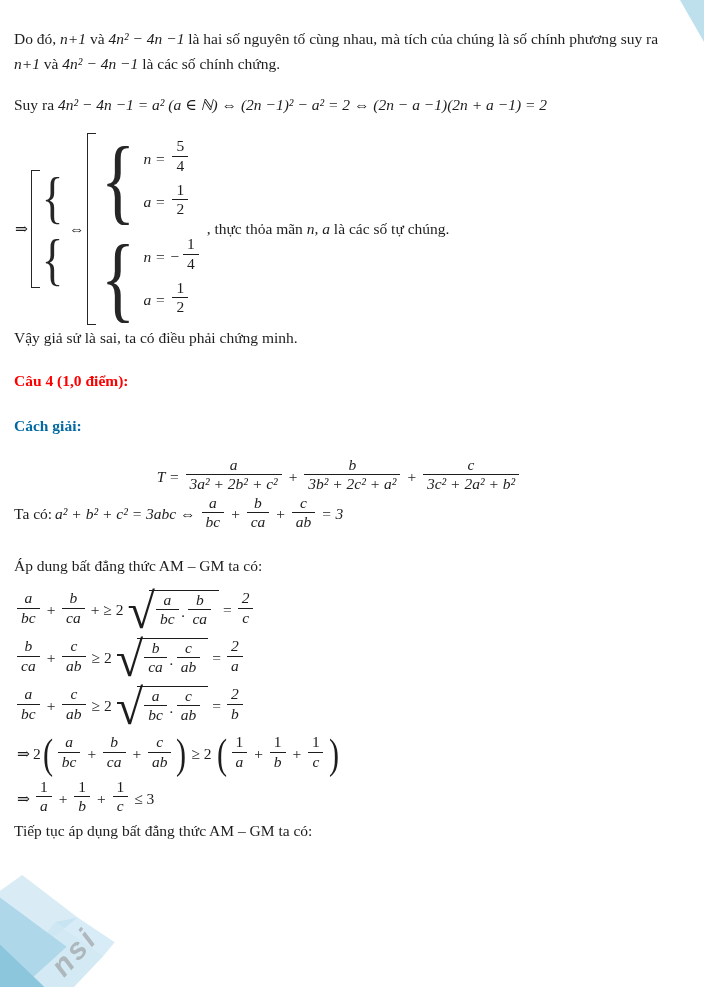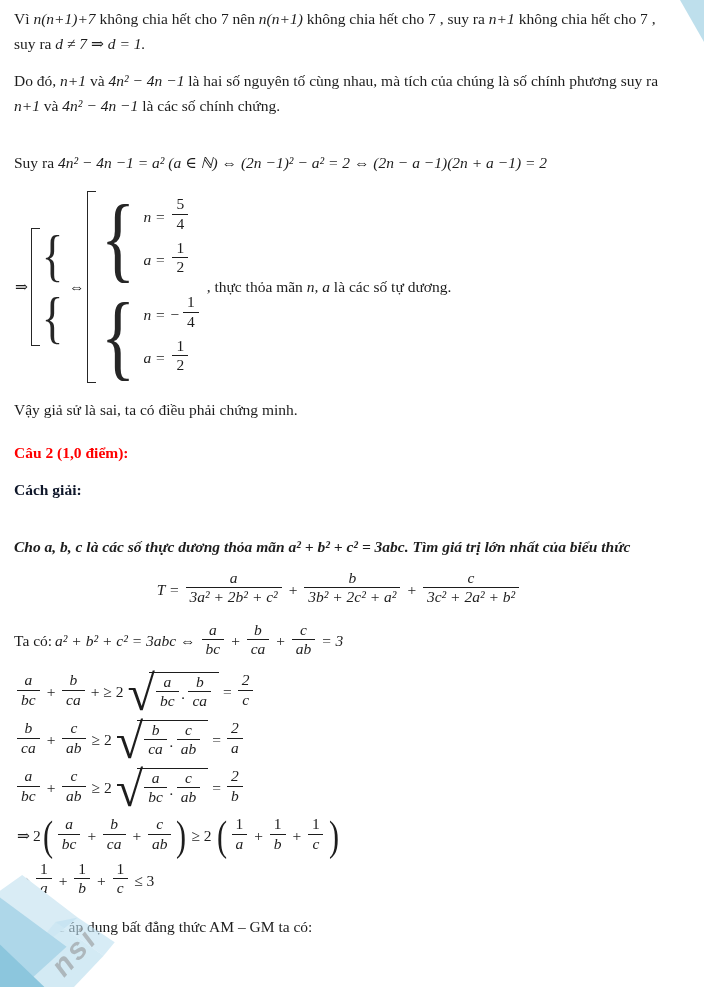--- a/index.html
+++ b/index.html
@@ -10,25 +10,25 @@
     overflow:hidden;
     font-family:"Liberation Serif","DejaVu Serif",serif;
     color:#1d1d1d;
     box-sizing:border-box;
     padding:6px 12px 0 14px;
     font-size:15.5px;
   }
   .par{line-height:25px;margin:0;}
   .t{font-style:normal;}
   .m{font-style:italic;}
-  .mt10{margin-top:10px}.mt12{margin-top:12px}.mt14{margin-top:14px}
-  .mt16{margin-top:32px}.mt18{margin-top:18px}
+  .mt10{margin-top:10px}.mt12{margin-top:20px}.mt14{}
+  .mt16{margin-top:16px}.mt18{margin-top:18px}
 
   .head-red{color:#ff0000;font-weight:bold;}
-  .head-blue{color:#0f172a;font-weight:bold;}
+  .head-blue{color:#0369a1;font-weight:bold;}
   .boldpar{font-weight:bold;font-style:italic;}
   .boldpar .t{font-style:italic;}
 
   
   .frac{
     display:inline-flex;flex-direction:column;align-items:center;
     vertical-align:middle;text-align:center;line-height:1.18;
     font-style:italic;margin:0 3px;position:relative;top:-2px;
   }
   .frac .num{padding:0 4px;}
@@ -88,21 +88,20 @@
     font-size:30px;font-weight:bold;font-style:italic;
     color:#8f8f8f;opacity:.55;letter-spacing:3px;
     font-family:"Liberation Sans","DejaVu Sans",sans-serif;
   }
 </style>
 </head>
 <body>
 
 <div class="page">
 
-  <p class="par"><span class="t">Vì </span><span class="m">n(n+1)+7</span><span class="t"> không chia hết cho 7 nên </span><span class="m">n(n+1)</span><span class="t"> không chia hết cho 7 , suy ra </span><span class="m">n+1</span><span class="t"> không chia hết cho 7 ,</span><br><span class="t">suy ra </span><span class="m">d ≠ 7 ⇒ d = 1.</span></p>
 
   <p class="par mt12"><span class="t">Do đó, </span><span class="m">n+1</span><span class="t"> và </span><span class="m">4n² − 4n −1</span><span class="t"> là hai số nguyên tố cùng nhau, mà tích của chúng là số chính phương suy ra</span><br><span class="m">n+1</span><span class="t"> và </span><span class="m">4n² − 4n −1</span><span class="t"> là các số chính chứng.</span></p>
 
   <p class="par mt16"><span class="t">Suy ra </span><span class="m">4n² − 4n −1 = a² (a ∈ ℕ) ⇔ (2n −1)² − a² = 2 ⇔ (2n − a −1)(2n + a −1) = 2</span></p>
 
 
   <div class="casewrap">
     <span class="m op">⇒</span>
     <div class="lbracket">
       <div class="sysgroup">
@@ -136,29 +135,28 @@
             <span class="m">n = −</span>
             <span class="frac up"><span class="num">1</span><span class="den">4</span></span>
           </span>
           <span class="eqline">
             <span class="m">a = </span>
             <span class="frac up"><span class="num">1</span><span class="den">2</span></span>
           </span>
         </div>
       </div>
     </div>
-    <span class="case-note"><span class="t">, thực thỏa mãn </span><span class="m">n, a</span><span class="t"> là các số tự dương.</span></span>
+    <span class="case-note"><span class="t">, thực thỏa mãn </span><span class="m">n, a</span><span class="t"> là các số tự chúng.</span></span>
   </div>
 
   <p class="par mt14"><span class="t">Vậy giả sử là sai, ta có điều phải chứng minh.</span></p>
 
-  <p class="par mt18 head-red">Câu 2 (1,0 điểm):</p>
+  <p class="par mt18 head-red">Câu 4 (1,0 điểm):</p>
   <p class="par mt12 head-blue">Cách giải:</p>
 
-  <p class="par mt16 boldpar"><span class="t">Cho </span><span class="m">a, b, c</span><span class="t"> là các số thực dương thỏa mãn </span><span class="m">a² + b² + c² = 3abc</span><span class="t">. Tìm giá trị lớn nhất của biểu thức</span></p>
 
   <div class="eqrow centered mt12">
     <span class="m op">T =</span>
     <span class="frac">
         <span class="num">a</span>
         <span class="den">3a² + 2b² + c²</span>
       </span>
     <span class="m op">+</span>
     <span class="frac">
         <span class="num">b</span>
@@ -184,20 +182,21 @@
         <span class="den">ca</span>
       </span>
     <span class="m op">+</span>
     <span class="frac">
         <span class="num">c</span>
         <span class="den">ab</span>
       </span>
     <span class="m op">= 3</span>
   </div>
 
+  <p class="par mt12"><span class="t">Áp dung bất đẳng thức  AM – GM ta có:</span></p>
 
   <div class="eqrow mt10">
     <span class="frac">
         <span class="num">a</span>
         <span class="den">bc</span>
       </span>
     <span class="m op">+</span>
     <span class="frac">
         <span class="num">b</span>
         <span class="den">ca</span>

